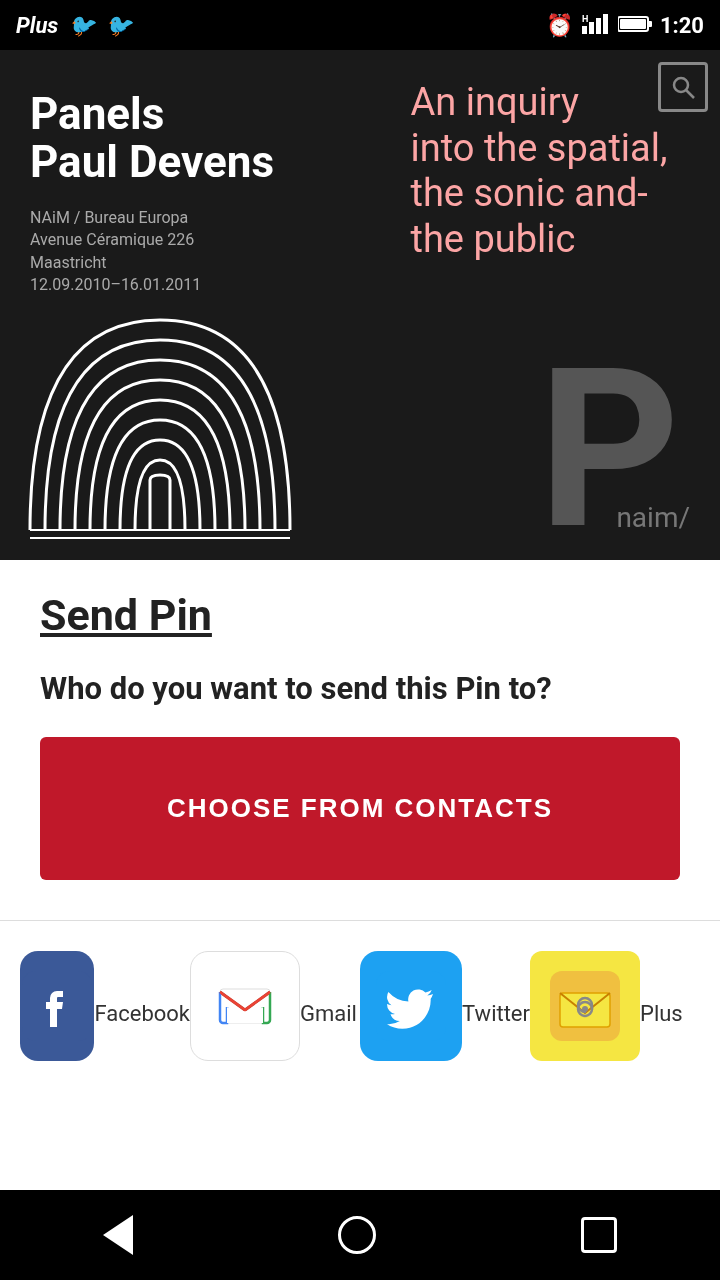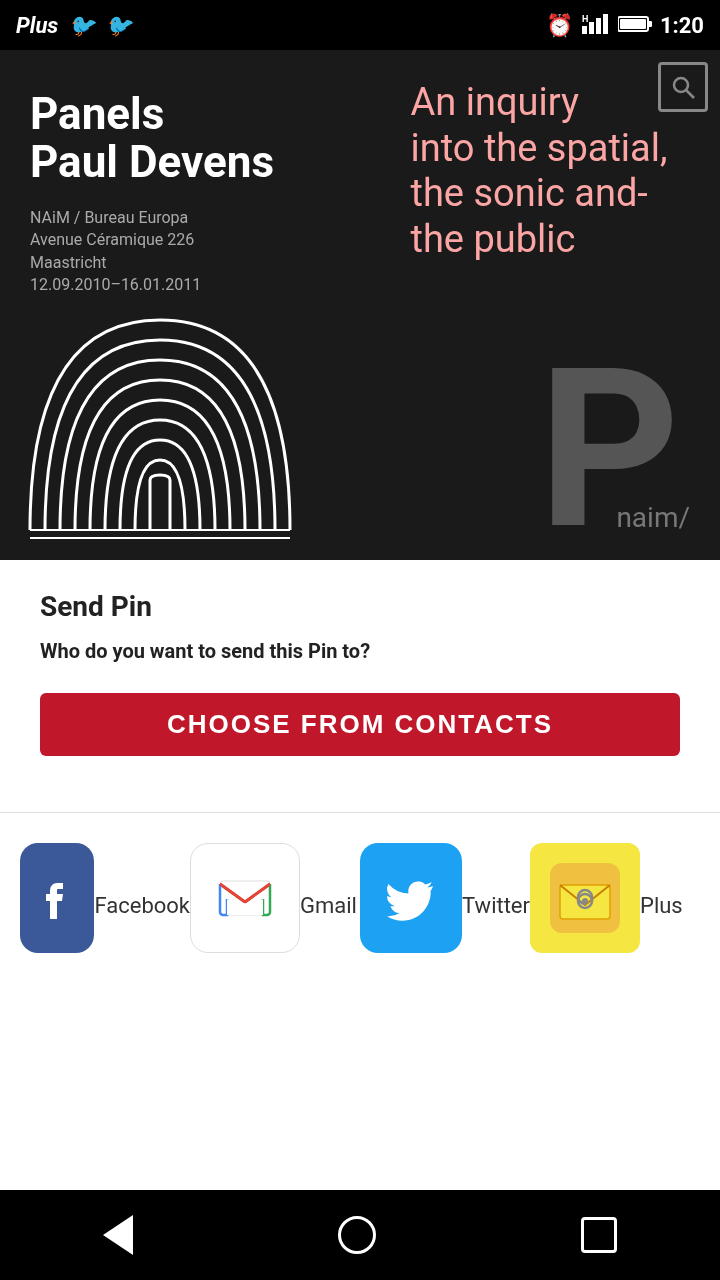--- a/index.html
+++ b/index.html
@@ -135,44 +135,45 @@
       color: #888;
       font-size: 22px;
     }
 
     
     .send-pin-section {
       background: #fff;
       padding: 30px 40px 0 40px;
     }
     .send-pin-title {
-      font-size: 28px;
+      font-size: 43px;
       font-weight: bold;
       color: #222;
-      margin-bottom: 16px;
+      margin-bottom: 30px;
+      text-decoration: underline;
     }
     .send-pin-question {
-      font-size: 20px;
+      font-size: 31px;
       font-weight: bold;
       color: #222;
       margin-bottom: 30px;
     }
     .choose-contacts-btn {
       width: 100%;
       background: #c0182a;
       color: #fff;
       border: none;
       border-radius: 6px;
-      padding: 16px 20px;
+      padding: 56px 20px;
       font-size: 26px;
       font-weight: bold;
       letter-spacing: 2px;
       cursor: pointer;
       text-transform: uppercase;
-      margin-bottom: 56px;
+      margin-bottom: 40px;
     }
 
     
     .divider-line {
       width: 100%;
       height: 1px;
       background: #ddd;
       margin: 0 0 30px 0;
     }
 

